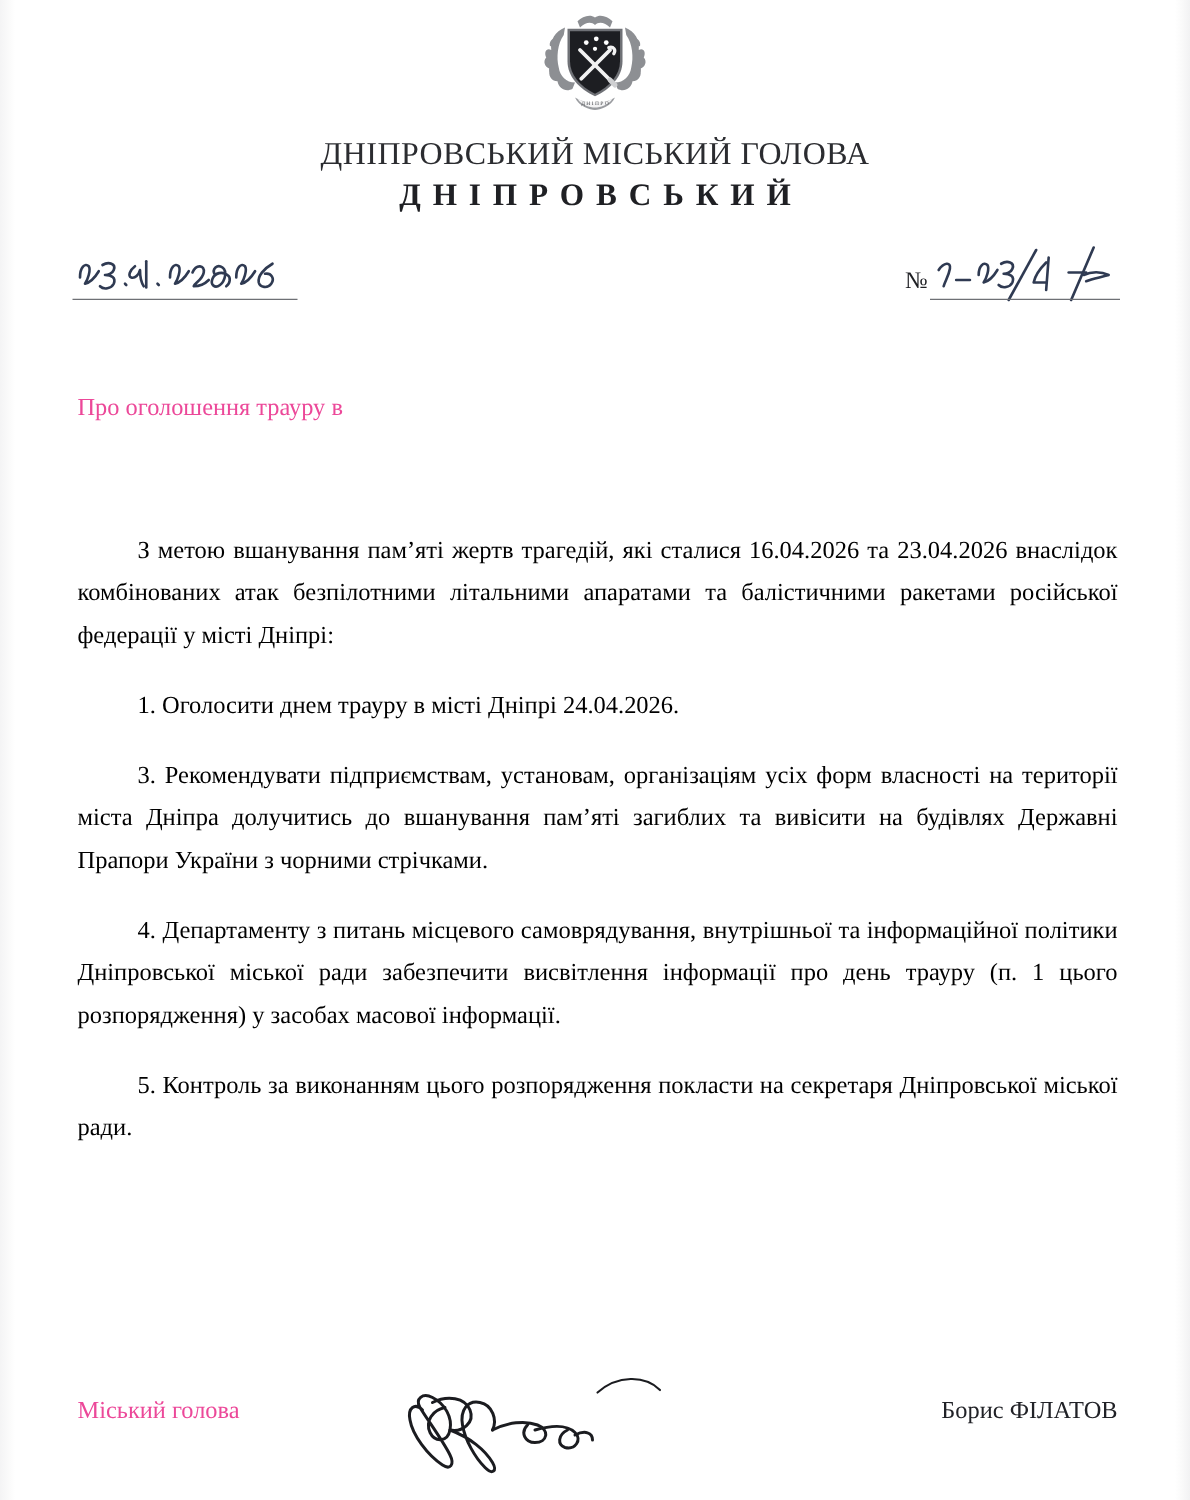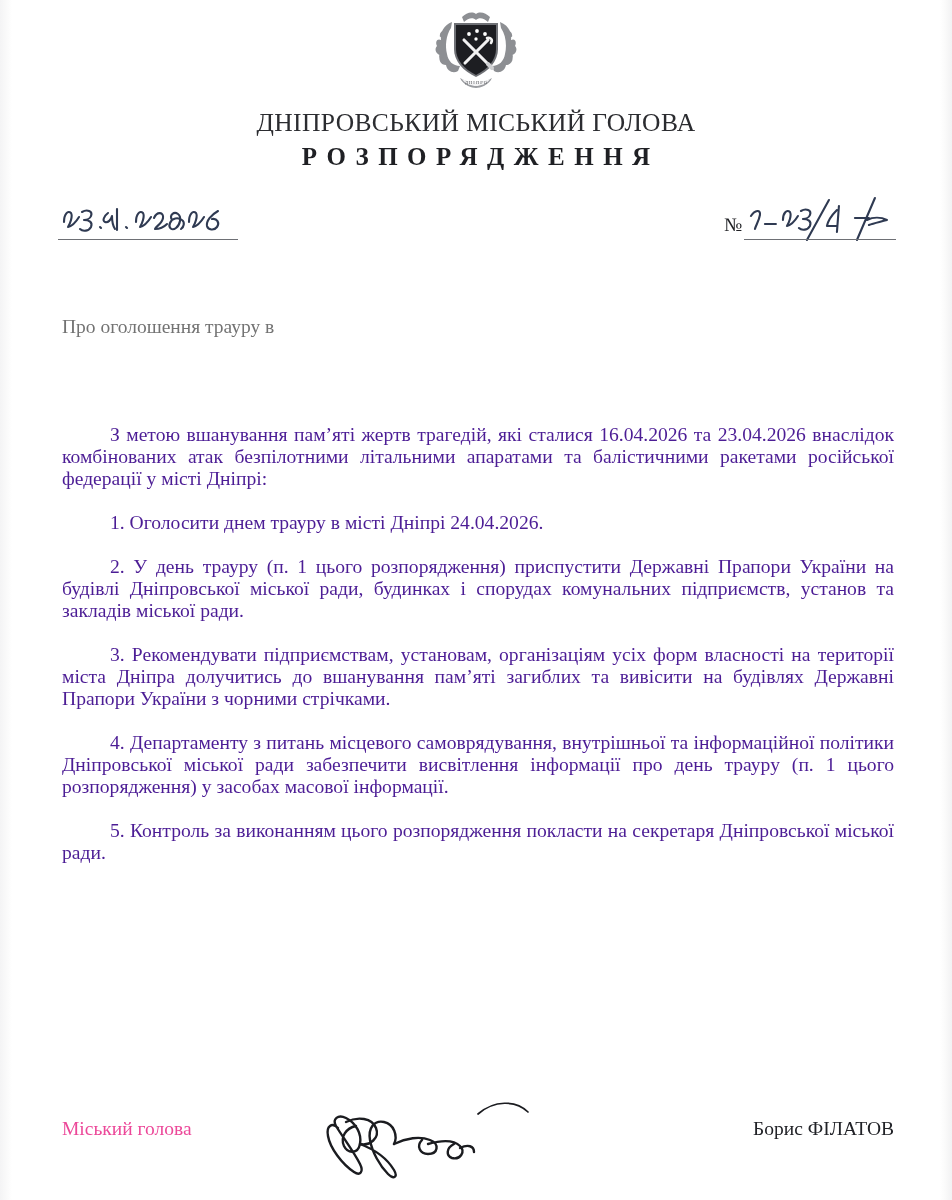--- a/index.html
+++ b/index.html
@@ -132,39 +132,39 @@
   }
 
   
   .subject {
     position: absolute;
     left: 62px;
     top: 314px;
     width: 330px;
     font-size: 19.5px;
     line-height: 26px;
-    color: #737373;
+    color: #ec4899;
   }
   .subject span { display: block; }
 
   
   .body-block {
     position: absolute;
     left: 62px;
     top: 424px;
     width: 832px;
   }
   .para {
     font-size: 19.6px;
-    line-height: 22px;
+    line-height: 34px;
     text-align: justify;
     text-justify: inter-word;
     text-indent: 48px;
     margin: 0 0 22px 0;
-    color: #4c1d95;
+    color: #000000;
     hyphens: none;
   }
 
   
   .sign-row {
     position: absolute;
     left: 62px;
     right: 58px;
     top: 1118px;
     height: 40px;
@@ -235,21 +235,21 @@
         <path d="M56 58 L60 62" stroke="#cfd0d2" stroke-width="4" stroke-linecap="round" fill="none"></path>
         <path d="M28 72 C38 78 50 78 60 72 C57 79 48 82 44 82 C40 82 31 79 28 72 Z" fill="#9a9ca0"></path>
         <path d="M30 73 C38 77 50 77 58 73 C55 78 48 80 44 80 C40 80 33 78 30 73 Z" fill="#f3f3f4"></path>
         <g fill="#4c4e52" font-family="'Liberation Serif', serif" font-size="4.4" letter-spacing="1.1">
           <text x="33" y="78">ДНІПРО</text>
         </g>
       </svg>
     </div>
 
     <div class="org-title">ДНІПРОВСЬКИЙ МІСЬКИЙ ГОЛОВА</div>
-    <div class="doc-type">РОЗПОРЯДЖЕННЯ</div>
+    <div class="doc-type">ДНІПРОВСЬКИЙ</div>
 
     <div class="date-field">
       <div class="ink-slot">
         <svg class="ink-svg" viewBox="0 0 180 44" aria-hidden="true">
           <g class="ink-path">
             <path d="M6 26 C6 18 10 14 13 17 C15 20 12 28 10 31 C14 30 18 26 21 21"></path>
             <path d="M24 16 C29 13 35 15 33 20 C32 23 28 24 26 24 C31 24 35 26 33 31 C31 35 25 36 22 33"></path>
             <path d="M42 31 L43 32"></path>
             <path d="M50 17 C46 20 44 25 47 26 C50 27 53 24 54 20 C54 25 55 30 57 33"></path>
             <path d="M59 13 L59 34"></path>
@@ -287,21 +287,20 @@
       <span style="position:absolute;width:1px;height:1px;overflow:hidden;clip:rect(0 0 0 0);">1-23/4-р</span>
     </div>
 
     <div class="subject">
       <span>Про оголошення трауру в</span>
     </div>
 
     <div class="body-block">
       <p class="para">З метою вшанування пам’яті жертв трагедій, які сталися 16.04.2026 та 23.04.2026 внаслідок комбінованих атак безпілотними літальними апаратами та балістичними ракетами російської федерації у місті Дніпрі:</p>
       <p class="para">1.  Оголосити днем трауру в місті Дніпрі 24.04.2026.</p>
-      <p class="para">2. У день трауру (п. 1 цього розпорядження) приспустити Державні Прапори України на будівлі Дніпровської міської ради, будинках і спорудах комунальних підприємств, установ та закладів міської ради.</p>
       <p class="para">3. Рекомендувати підприємствам, установам, організаціям усіх форм власності на території міста Дніпра долучитись до вшанування пам’яті загиблих та вивісити на будівлях Державні Прапори України з чорними стрічками.</p>
       <p class="para">4. Департаменту з питань місцевого самоврядування, внутрішньої та інформаційної політики Дніпровської міської ради забезпечити висвітлення інформації про день трауру (п. 1 цього розпорядження) у засобах масової інформації.</p>
       <p class="para">5. Контроль за виконанням цього розпорядження покласти на секретаря Дніпровської міської ради.</p>
     </div>
 
     <div class="sign-row">
       <div class="sign-left">Міський голова</div>
       <div class="sign-mark">
         <svg viewBox="0 0 300 92" aria-hidden="true">
           <g class="sign-stroke">

